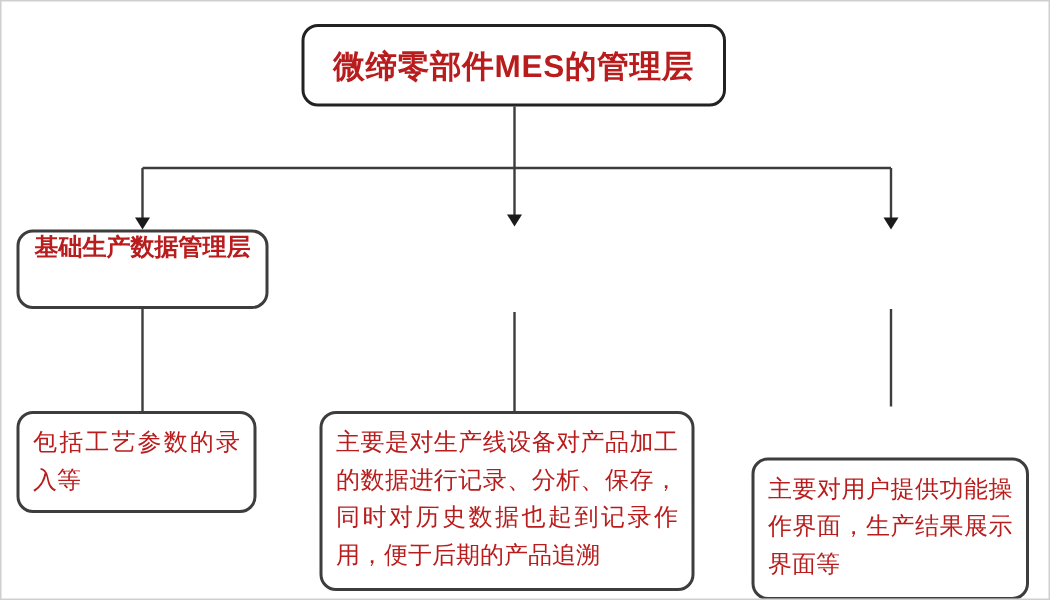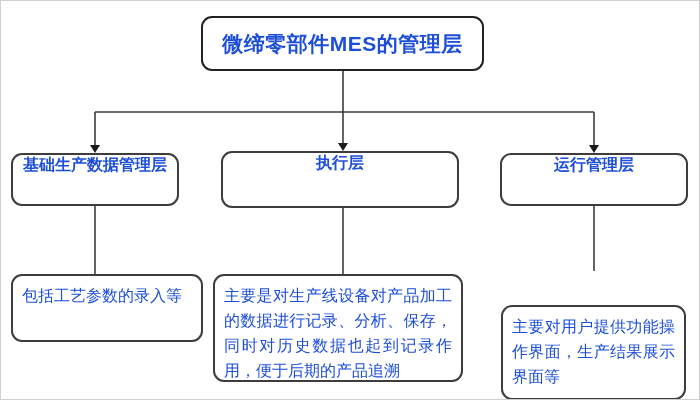--- a/index.html
+++ b/index.html
@@ -21,21 +21,21 @@
     position: absolute;
     left: 0; top: 0;
     width: 700px; height: 400px;
   }
   .node {
     position: absolute;
     box-sizing: border-box;
     border: 2px solid #3d3d3d;
     border-radius: 11px;
     background: #ffffff;
-    color: #1d4ed8;
+    color: #b91c1c;
   }
   .node-title {
     left: 200px; top: 15px; width: 283px; height: 55px;
     border-width: 2.5px;
     border-color: #222222;
     display: flex; align-items: center; justify-content: center;
     font-size: 21px; font-weight: bold;
     letter-spacing: 0.5px;
   }
   .node-label {
@@ -45,22 +45,22 @@
   .node-mid-left  { left: 10px;  top: 152px; width: 168px; height: 53px; }
   .node-mid-center{ left: 220px; top: 150px; width: 238px; height: 57px; }
   .node-mid-right { left: 499px; top: 152px; width: 188px; height: 53px; }
   .node-desc {
     font-size: 16px;
     font-weight: normal;
     line-height: 25px;
     padding: 7px 9px;
     text-align: justify;
   }
-  .node-desc-left   { left: 10px;  top: 273px; width: 192px; height: 68px;  }
-  .node-desc-center { left: 212px; top: 273px; width: 250px; height: 108px; }
+  .node-desc-left   { left: 10px;  top: 273px; width: 160px; height: 68px;  }
+  .node-desc-center { left: 212px; top: 273px; width: 250px; height: 120px; }
   .node-desc-right  { left: 500px; top: 270px; width: 185px; height: 95px; margin-top: 34px;  }
 </style>
 </head>
 <body>
 
 <div class="canvas">
 
   <svg class="connector-layer" viewBox="0 0 700 400" xmlns="http://www.w3.org/2000/svg">
 
     <line x1="342" y1="70" x2="342" y2="111" stroke="#3d3d3d" stroke-width="1.6"></line>
@@ -82,27 +82,21 @@
   </svg>
 
   <div class="node node-title">
     <span>微缔零部件MES的管理层</span>
   </div>
 
   <div class="node node-label node-mid-left">
     <span>基础生产数据管理层</span>
   </div>
 
-  <div class="node node-label node-mid-center">
-    <span>执行层</span>
-  </div>
 
-  <div class="node node-label node-mid-right">
-    <span>运行管理层</span>
-  </div>
 
   <div class="node node-desc node-desc-left">
     <span>包括工艺参数的录入等</span>
   </div>
 
   <div class="node node-desc node-desc-center">
     <span>主要是对生产线设备对产品加工的数据进行记录、分析、保存，同时对历史数据也起到记录作用，便于后期的产品追溯</span>
   </div>
 
   <div class="node node-desc node-desc-right">

